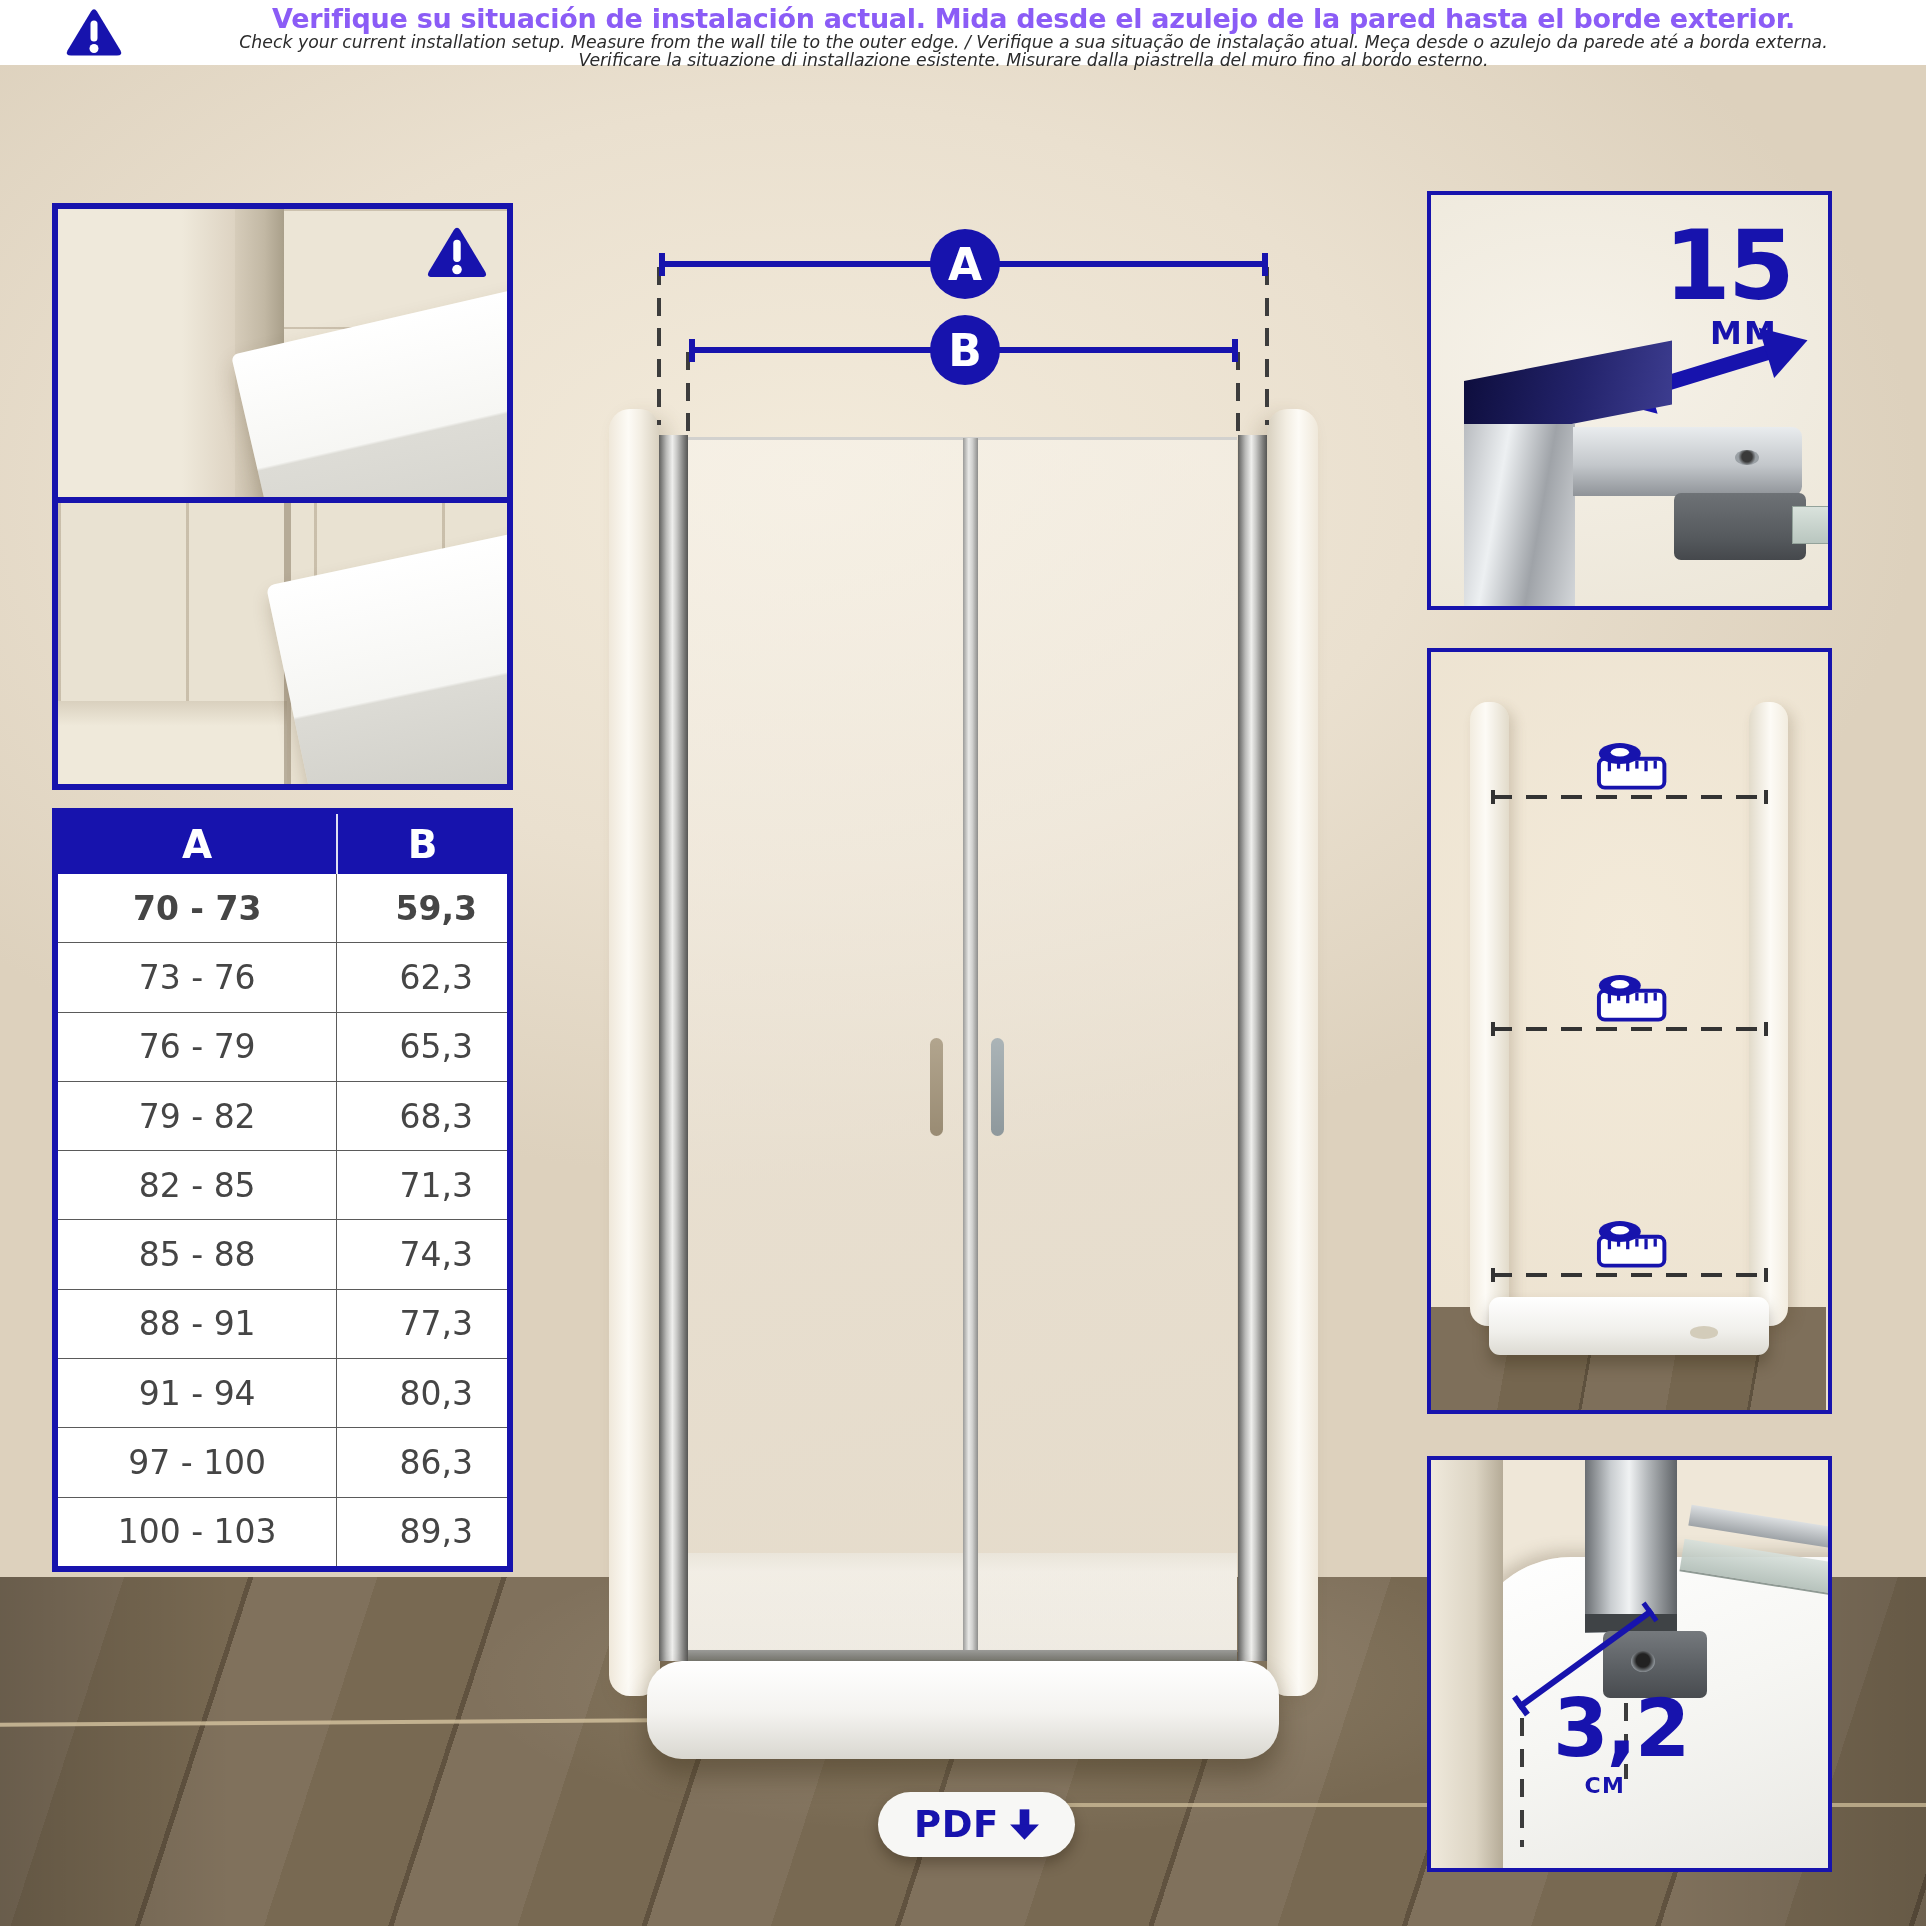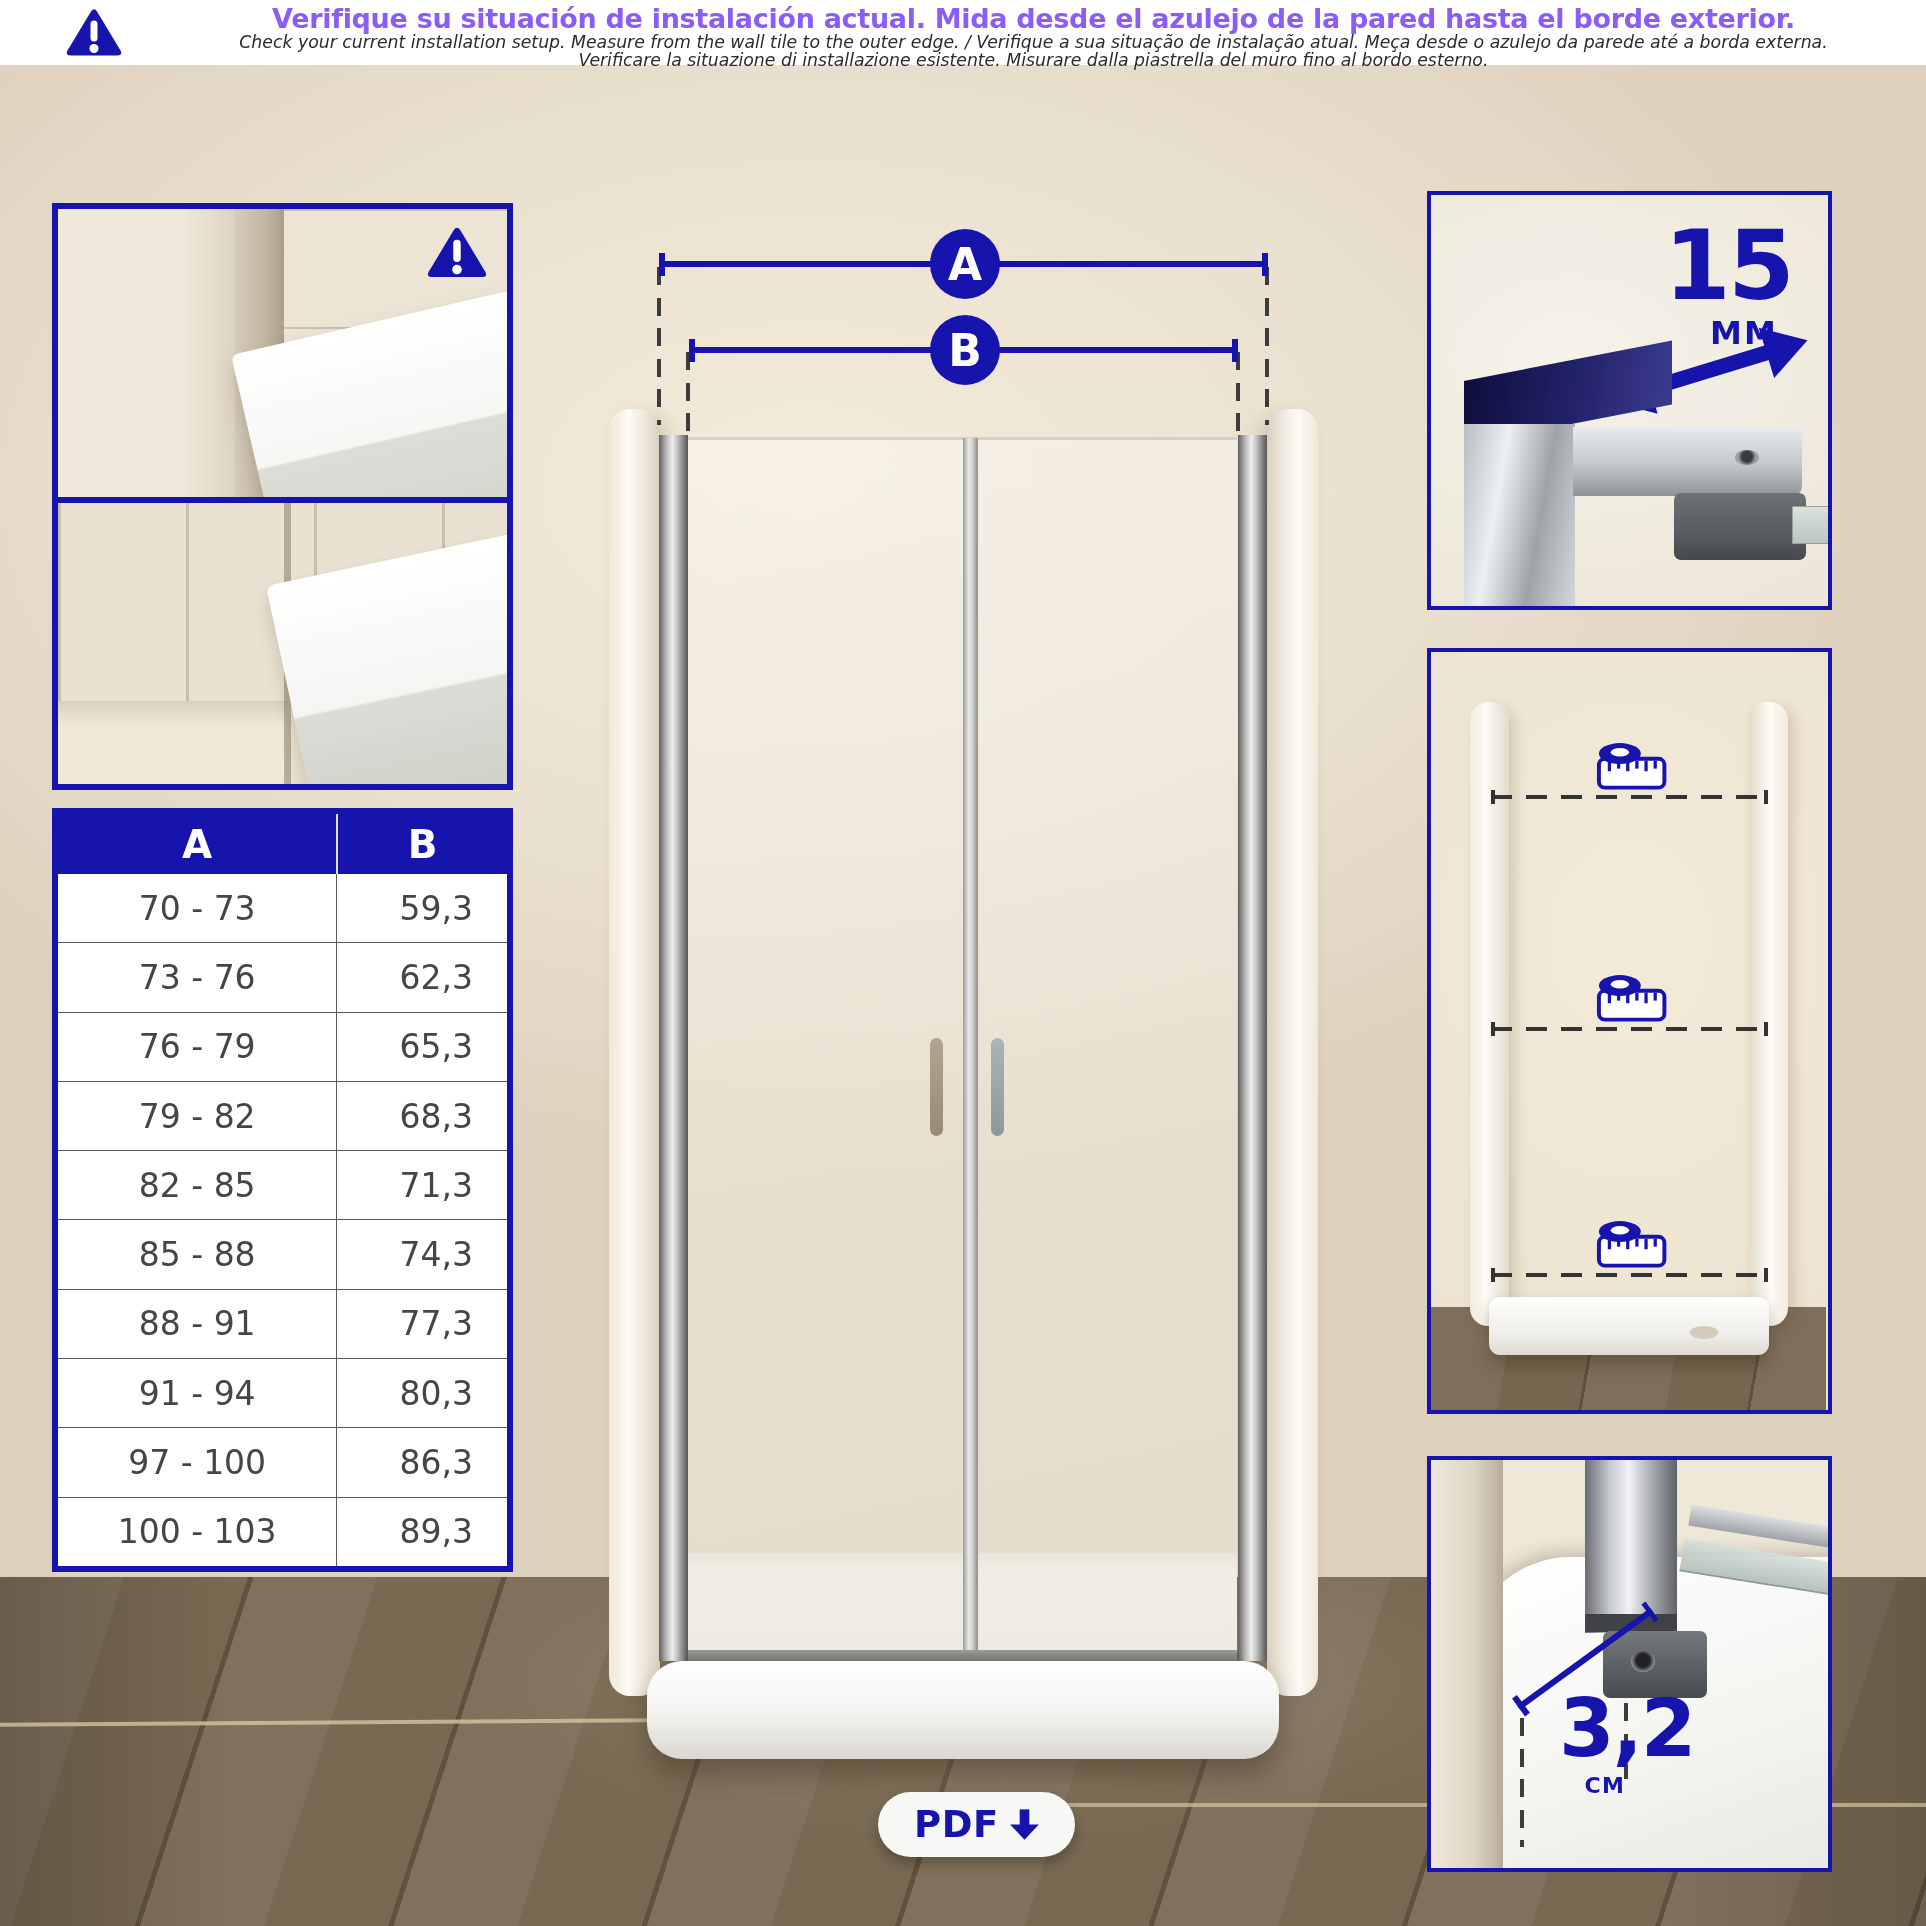--- a/index.html
+++ b/index.html
@@ -59,21 +59,21 @@
 
   
   .size-table{position:absolute;left:52px;top:808px;width:461px;height:764px;
       border:6.2px solid #1713ad;background:#ffffff;box-sizing:border-box;
       display:flex;flex-direction:column;}
   .st-head{flex:0 0 60px;display:grid;grid-template-columns:62% 38%;background:#1713ad;}
   .st-head .st-cell{color:#ffffff;font-weight:bold;font-size:39px;}
   .st-head .colB{border-left:2.1px solid #dfe0f2;}
   .st-body{flex:1;display:flex;flex-direction:column;}
   .st-row{flex:1;display:grid;grid-template-columns:62% 38%;border-top:1.4px solid #5a5a5a;}
-  .st-row:first-child{border-top:none;}
+  .st-row:first-child{border-top:none;font-weight:bold;}
   .st-cell{display:flex;align-items:center;justify-content:center;}
   .st-body .st-cell{font-size:33px;color:#454545;}
   .st-body .colB{border-left:1.4px solid #5a5a5a;padding-left:28px;}
 
   
   .pillar{position:absolute;width:51px;border-radius:21px;
      background:linear-gradient(90deg,#efe8da 0%,#fdfbf6 38%,#f3eee3 62%,#d7cfbe 100%);
      box-shadow:9.7px 7px 19.4px rgba(90,70,40,.18);}
   .pillar-l{left:609px;top:409px;height:1287px;}
   .pillar-r{left:1267px;top:409px;height:1287px;
@@ -165,21 +165,21 @@
      background:linear-gradient(180deg,#75797d 0%,#575b5f 65%,#484b4f 100%);}
   .p32-bolt{position:absolute;left:200px;top:191px;width:23.6px;height:21px;border-radius:50%;
      background:radial-gradient(circle at 50% 45%, #222 40%, #8b9196 70%);}
   .p32-v1{left:89px;top:258px;height:129px;}
   .p32-v2{left:193px;top:243px;height:76px;}
   .p32-diag{position:absolute;left:89px;top:244px;width:165px;height:5.5px;background:#1713ad;
      transform:rotate(-36deg);transform-origin:left bottom;}
   .p32-diag::before,.p32-diag::after{content:"";position:absolute;top:-8.3px;width:5.5px;height:22px;background:#1713ad;}
   .p32-diag::before{left:0;}
   .p32-diag::after{right:0;}
-  .p32-value{position:absolute;left:128px;top:222px;width:104px;text-align:center;
+  .p32-value{position:absolute;left:122px;top:222px;width:104px;text-align:center;
      font-size:80px;font-weight:bold;color:#1713ad;letter-spacing:-2.1px;}
   .p32-unit{position:absolute;left:122px;top:313px;width:104px;text-align:center;
      font-size:22px;font-weight:bold;color:#1713ad;letter-spacing:1.4px;}
 
   
   .pdf-btn{position:absolute;left:878px;top:1792px;width:197px;height:65px;border-radius:33px;
      background:#f7f7f5;box-shadow:0 7px 12.5px rgba(40,30,15,.35);
      display:flex;align-items:center;justify-content:center;gap:11px;cursor:pointer;}
   .pdf-label{font-size:37px;font-weight:bold;color:#1713ad;letter-spacing:0.7px;}
 </style>

